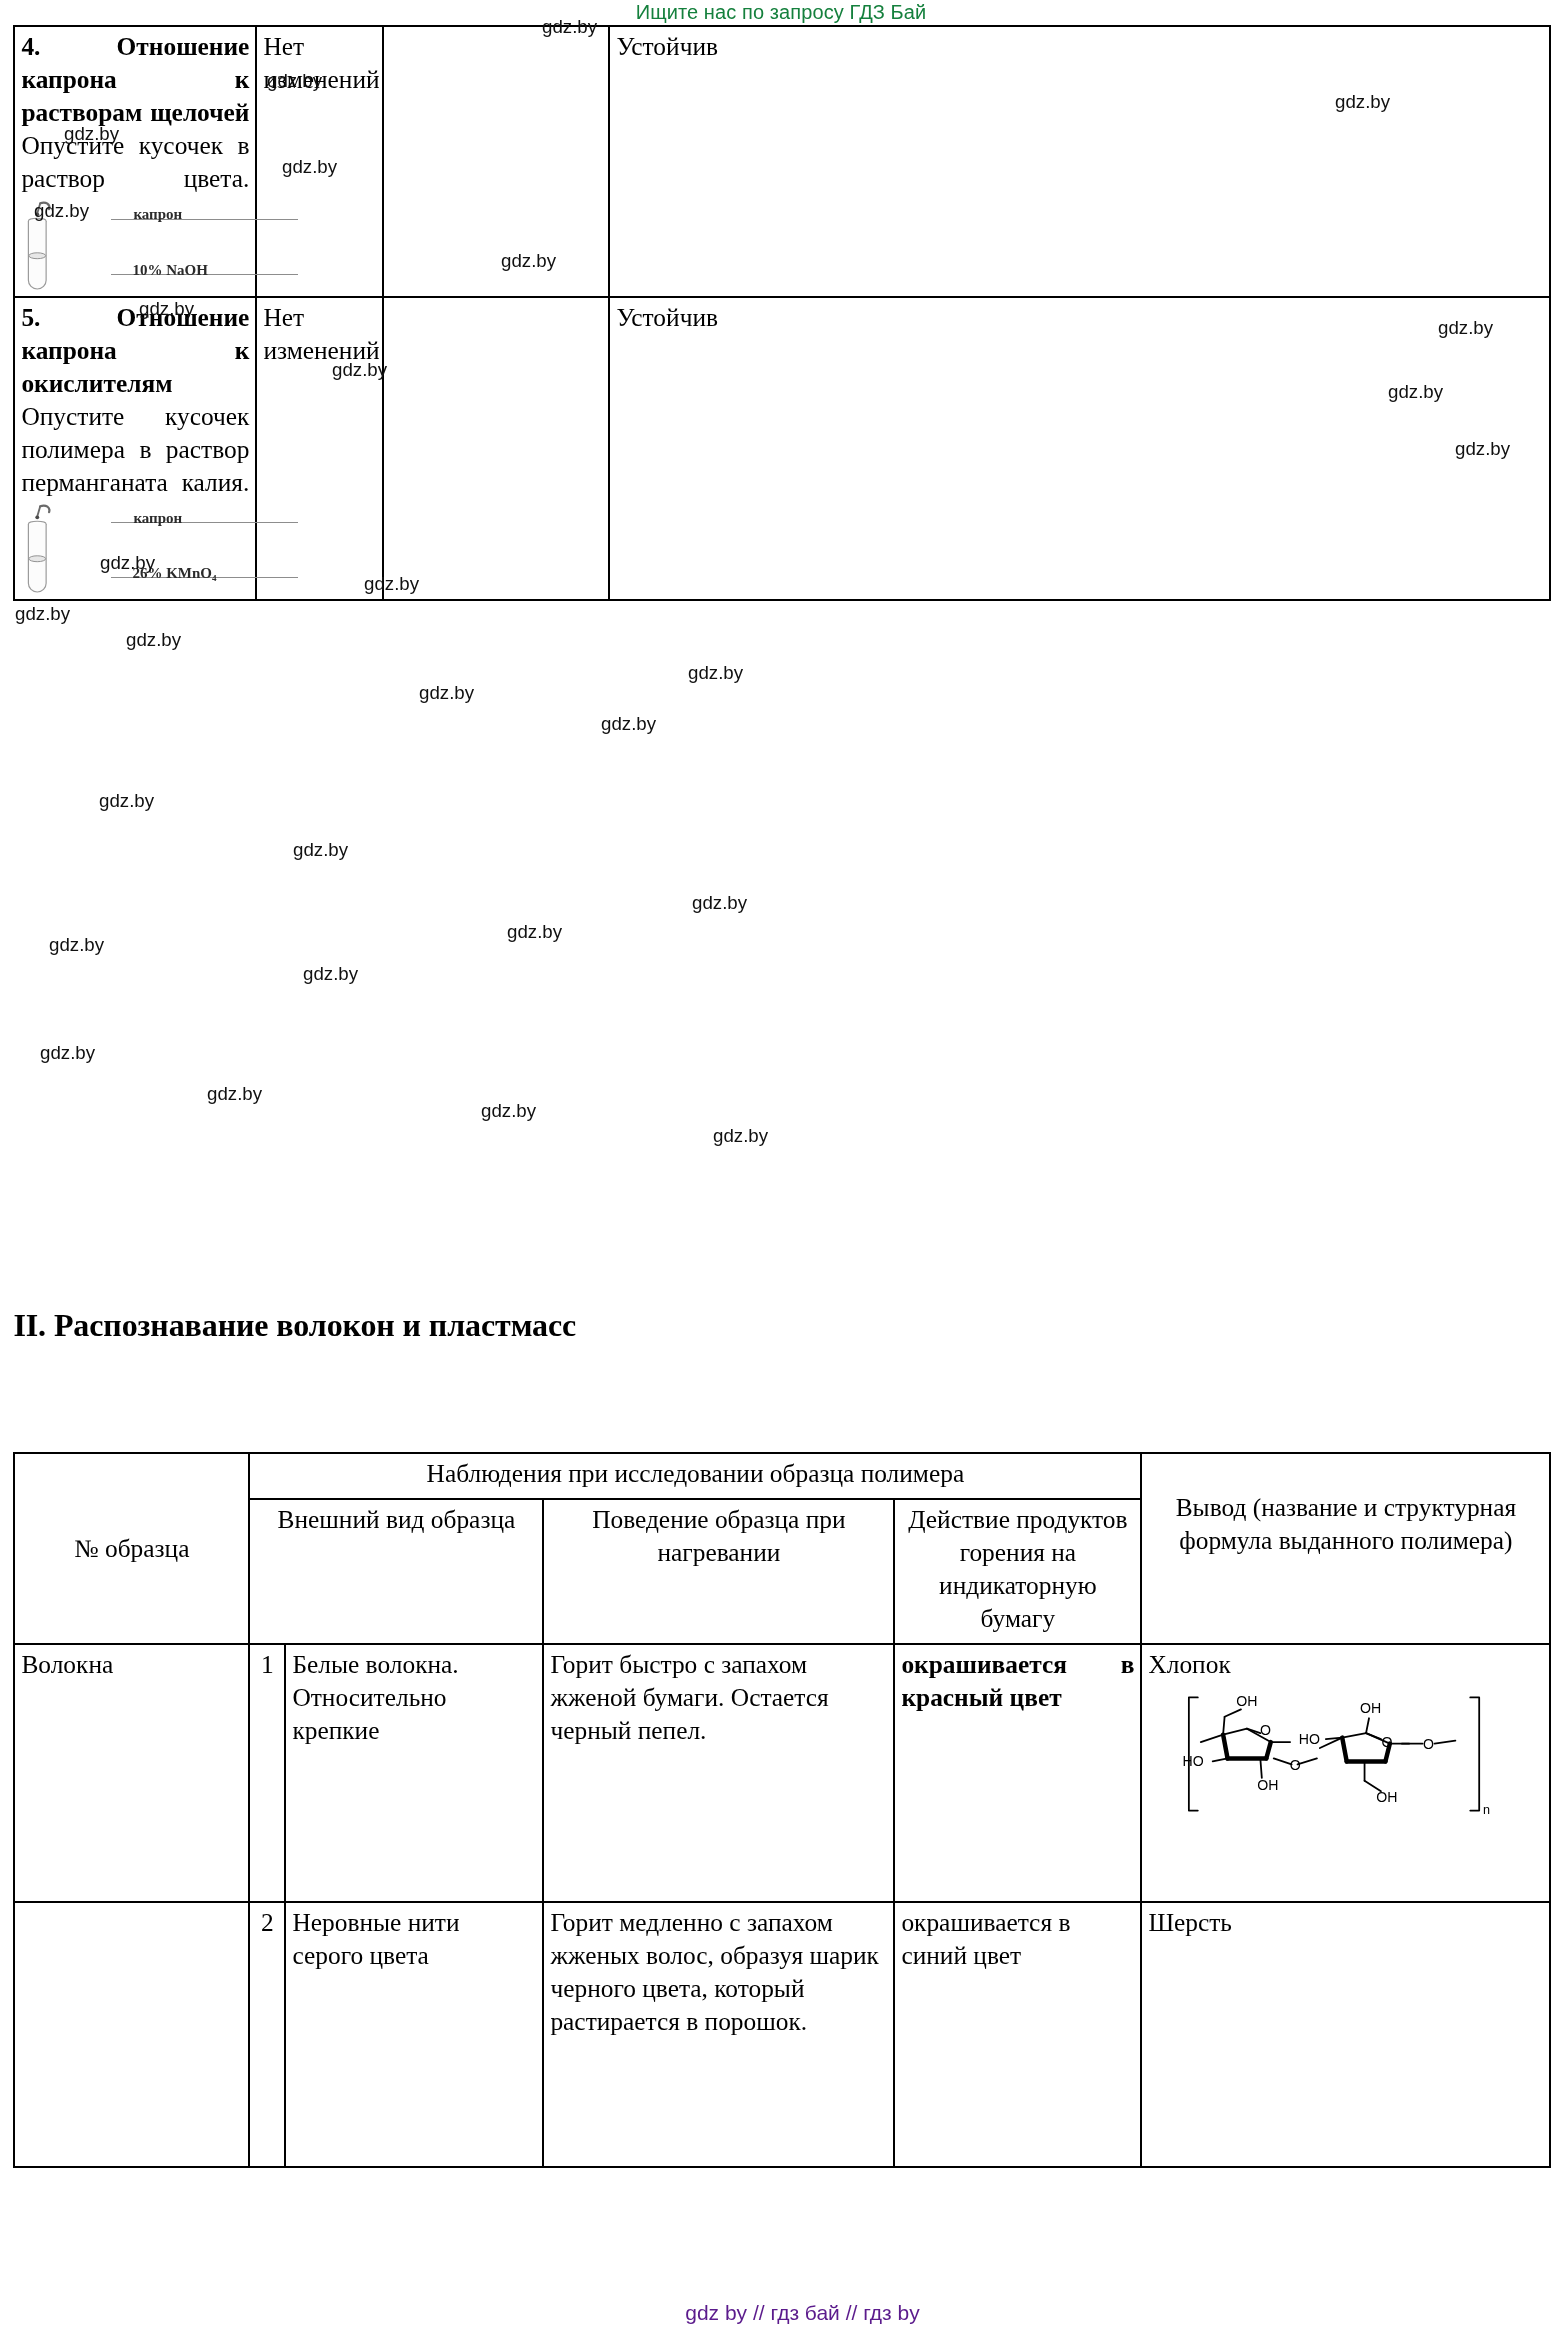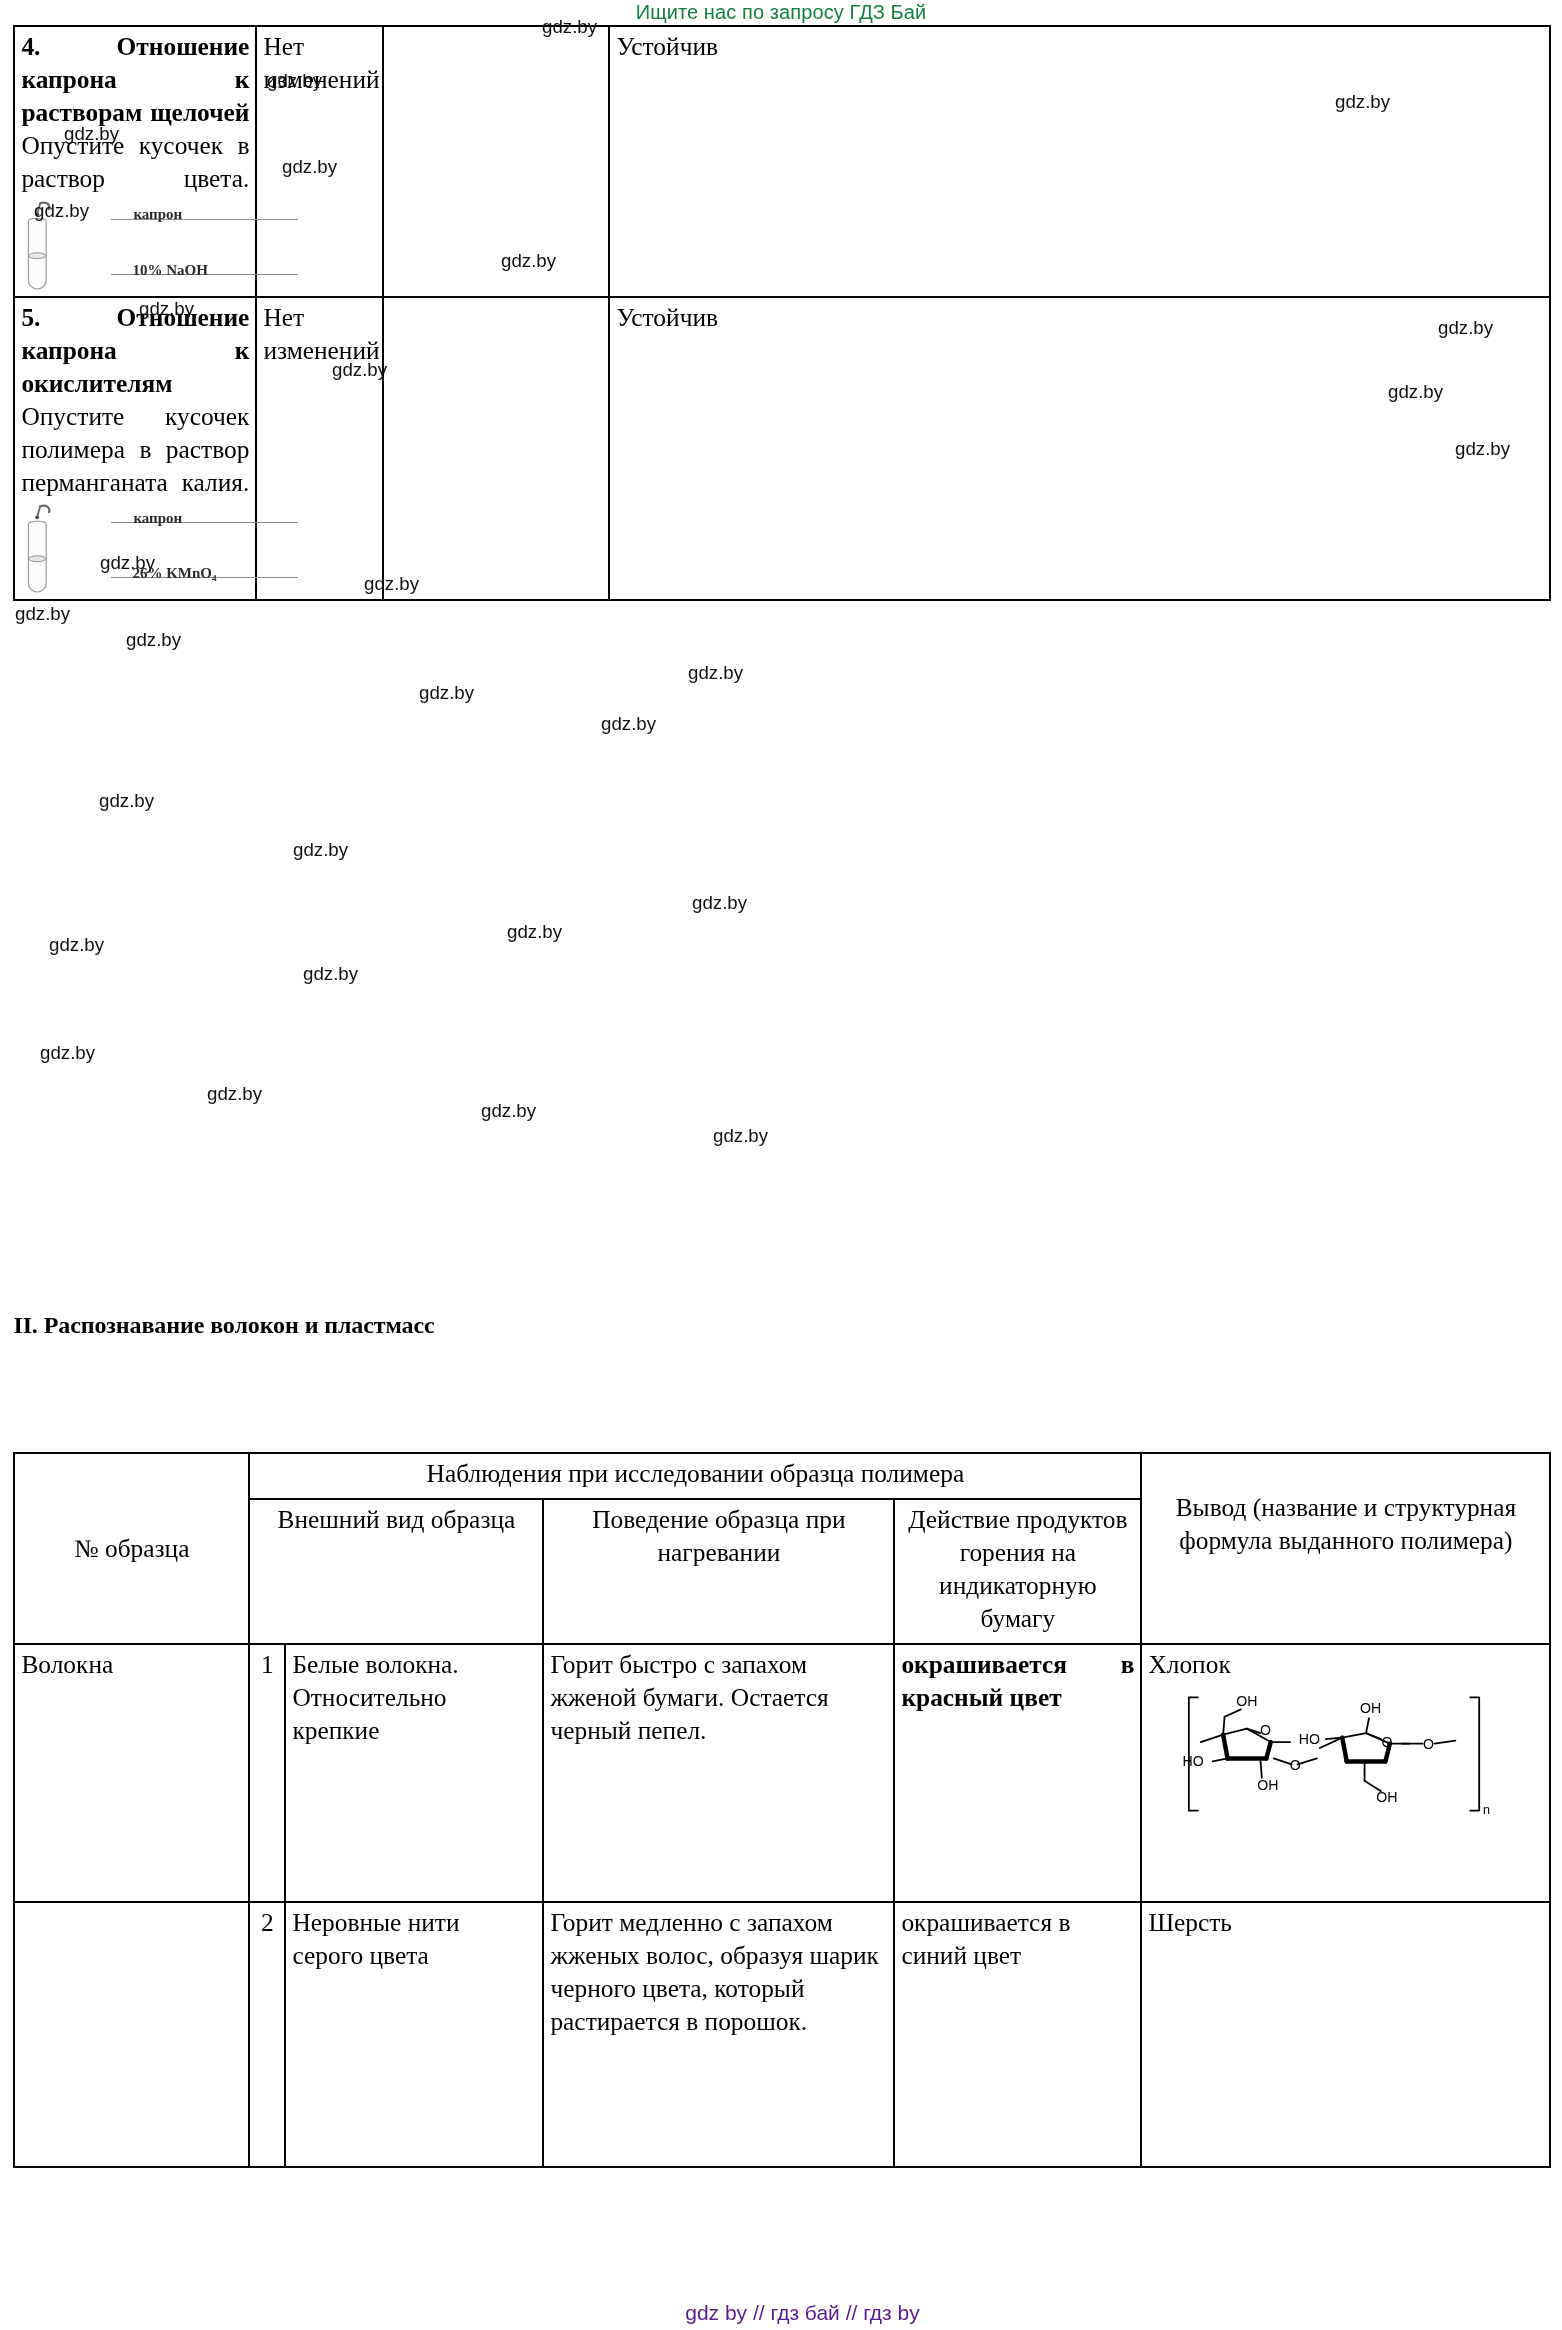--- a/index.html
+++ b/index.html
@@ -72,21 +72,21 @@
     text-align: center;
     font-size: 25.4px;
     line-height: 33px;
   }
 
   
   .sect-title {
     position: absolute;
     left: 13.4px;
     top: 1306px;
-    font-size: 24px;
+    font-size: 32px;
     font-weight: bold;
     line-height: 39px;
     letter-spacing: -0.1px;
     font-family: "Liberation Serif", "DejaVu Serif", serif;
     white-space: nowrap;
   }
 
   
   .footer {
     position: absolute;

